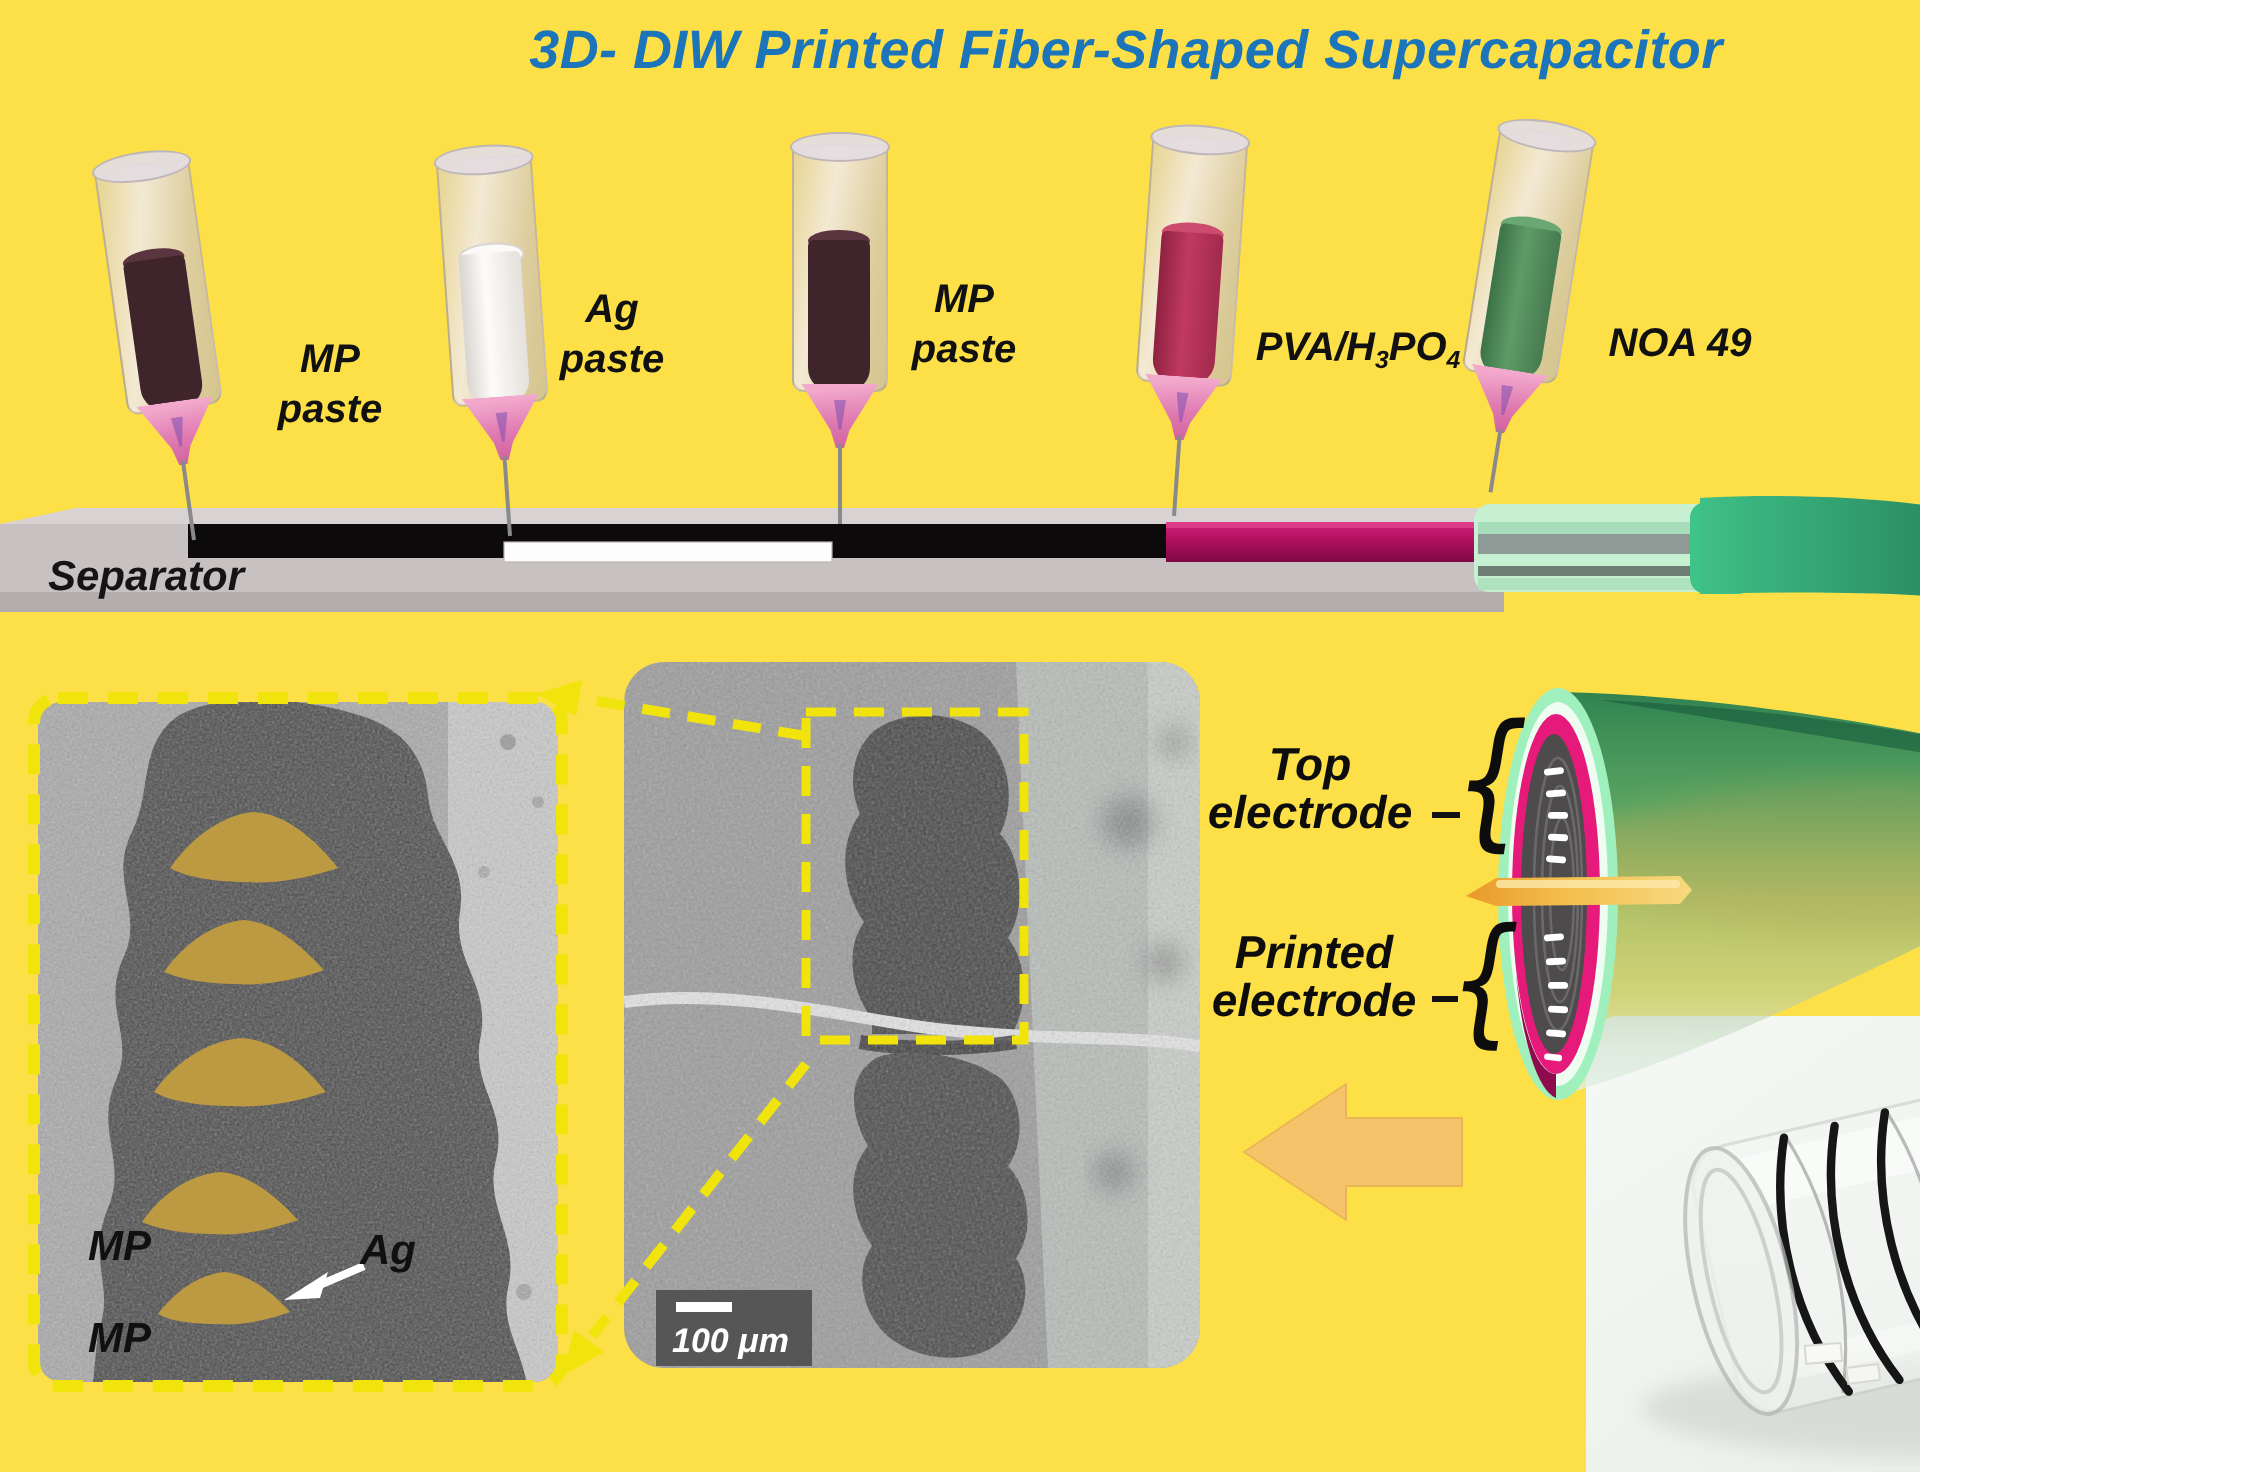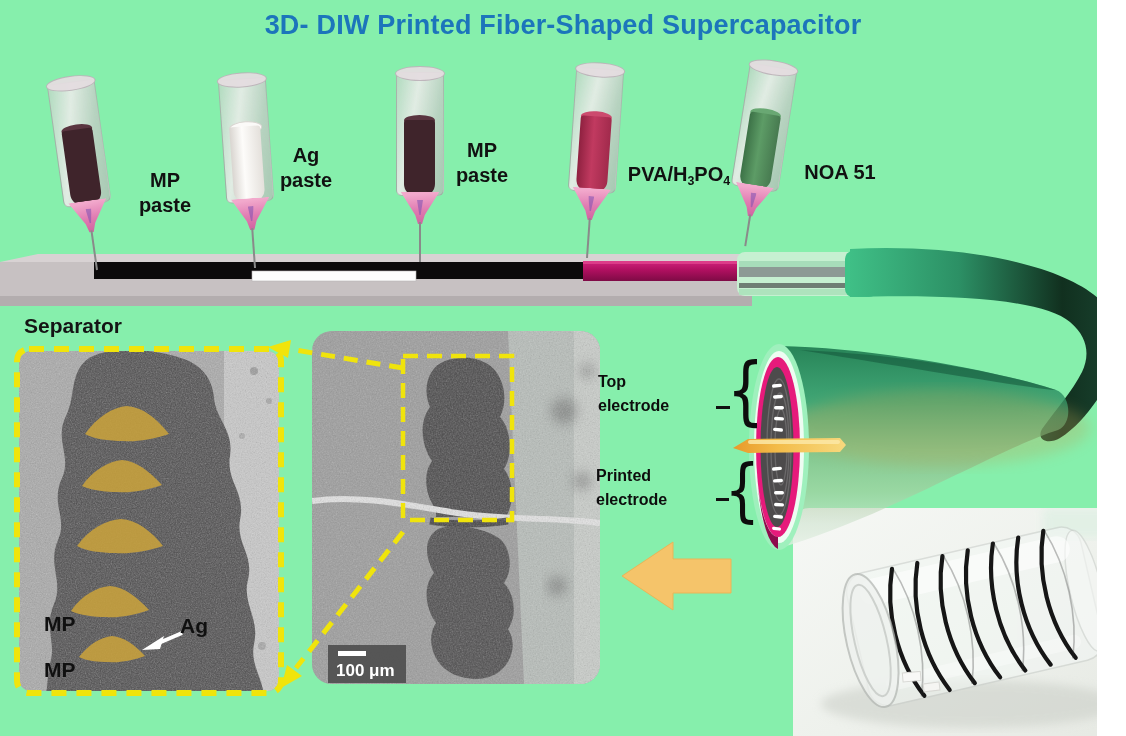--- a/index.html
+++ b/index.html
@@ -1,17 +1,17 @@
 <!DOCTYPE html>
 <html><head>
 <meta charset="utf-8">
 <style>
   html,body{margin:0;padding:0;background:#fff;}
-  #canvas{position:relative;width:1097px;height:736px;background:#86efac;overflow:hidden;
-          font-family:"Liberation Sans","DejaVu Sans",sans-serif;}
+  #canvas{position:relative;width:960px;height:736px;background:#fde047;overflow:hidden;
+          font-family:"Liberation Sans","DejaVu Sans",sans-serif;font-style:italic;}
   .abs{position:absolute;}
   
   .fig-title{left:0;top:10px;width:1126px;text-align:center;font-size:27px;font-weight:bold;
              color:#1c75bb;letter-spacing:.2px;}
   
   .syr{width:56px;height:190px;z-index:4;transform-origin:50% 100%;}
   .syr .cap{position:absolute;left:3px;top:-6px;width:48px;height:13px;border-radius:50%;
             background:rgba(228,220,223,.95);border:1px solid rgba(160,150,156,.55);}
   .syr .barrel{position:absolute;left:4px;top:0;width:46px;height:122px;
             background:linear-gradient(100deg,rgba(212,202,206,.55),rgba(241,235,237,.85) 35%,rgba(206,197,201,.68) 72%,rgba(188,178,183,.62));
@@ -20,22 +20,22 @@
   .syr .ink-top{position:absolute;left:12px;top:43px;width:31px;height:11px;border-radius:50%;}
   .syr .tip{position:absolute;left:8px;top:120px;width:40px;height:32px;
             background:linear-gradient(175deg,#f2a9cc 10%,#e07cb2 55%,#cf5f9e);
             clip-path:polygon(2% 0,98% 0,62% 72%,55% 100%,45% 100%,38% 72%);}
   .syr .tip-streak{position:absolute;left:25px;top:128px;width:6px;height:15px;background:#7b4fb0;opacity:.55;
             clip-path:polygon(0 0,100% 0,60% 100%,40% 100%);}
   .syr .needle{position:absolute;left:27px;top:150px;width:2px;height:40px;background:#8a8a8a;}
   
   .lbl{color:#111;font-weight:bold;text-align:center;line-height:25px;font-size:20px;z-index:5;}
   .lbl sub{font-size:.62em;vertical-align:-4px;}
-  .sep-label{font-size:21px;font-weight:bold;color:#141414;z-index:5;margin-top:37px;}
-  .elec{font-weight:bold;color:#0d0d0d;font-size:16px;line-height:24px;text-align:left;z-index:5;}
+  .sep-label{font-size:21px;font-weight:bold;color:#141414;z-index:5;}
+  .elec{font-weight:bold;color:#0d0d0d;font-size:23px;line-height:24px;text-align:center;z-index:5;}
   .dash-join{height:3px;background:#111;z-index:5;}
   .brace{font-family:"DejaVu Sans",sans-serif;color:#0d0d0d;z-index:5;font-weight:400;
          transform-origin:50% 50%;}
   
   .sembox{overflow:hidden;z-index:3;}
   .sem-label{position:absolute;font-weight:bold;color:#101010;font-size:21px;z-index:4;}
   
   #photo{left:793px;top:508px;width:333px;height:228px;border-radius:16px 6px 0 0;overflow:hidden;z-index:1;}
   svg{display:block;}
 </style>
@@ -240,21 +240,21 @@
     <div>paste</div>
   </div>
   <div class="abs lbl" style="left:438px;top:138px;width:88px;">
     <div>MP</div>
     <div>paste</div>
   </div>
   <div class="abs lbl" style="left:612px;top:162px;width:134px;">
     <span>PVA/H</span><sub>3</sub><span>PO</span><sub>4</sub>
   </div>
   <div class="abs lbl" style="left:790px;top:160px;width:100px;">
-    <div>NOA 51</div>
+    <div>NOA 49</div>
   </div>
   <div class="abs sep-label" style="left:24px;top:277px;">Separator</div>
 
   <div class="abs elec" style="left:598px;top:370px;width:114px;">
     <div>Top</div>
     <div>electrode</div>
   </div>
   <div class="abs dash-join" style="left:716px;top:406px;width:14px;"></div>
   <div class="abs brace" style="left:722px;top:350px;font-size:74px;line-height:80px;transform:scale(.8,1);">{</div>
 

